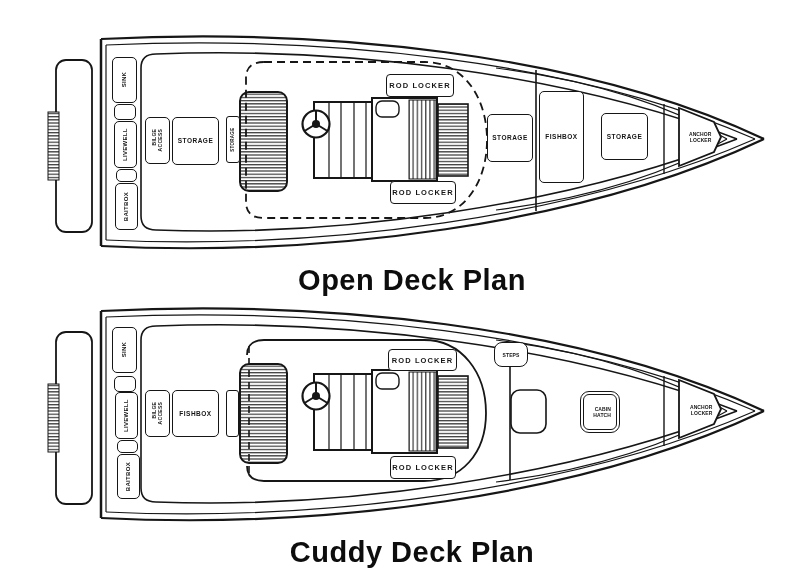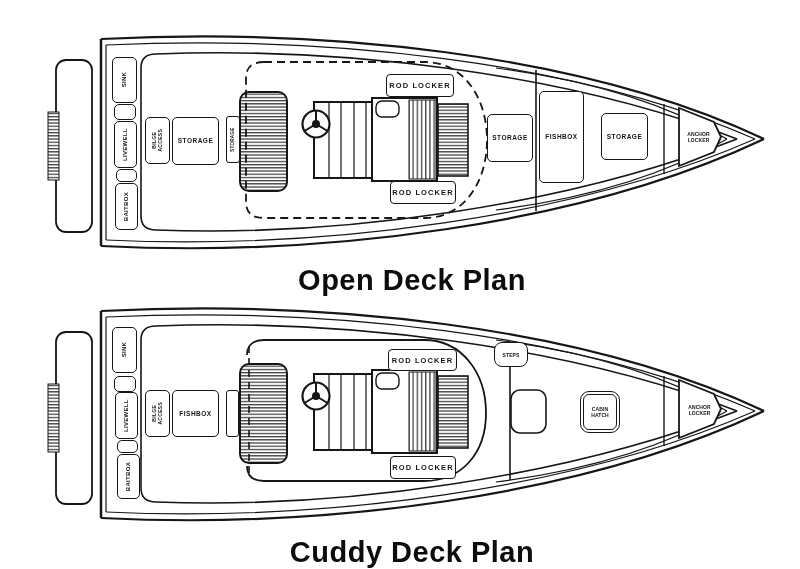--- a/index.html
+++ b/index.html
@@ -1,20 +1,20 @@
 <!DOCTYPE html>
 <html><head>
 <meta charset="utf-8">
 <style>
   html,body{margin:0;padding:0;background:#fff;}
   .canvas{position:relative;width:800px;height:569px;background:#ffffff;overflow:hidden;
           font-family:"Liberation Sans",sans-serif;color:#161616;}
   svg.art{position:absolute;left:0;top:0;}
   .lbl{position:absolute;box-sizing:border-box;border:1.5px solid #161616;border-radius:5px;
-       background:#fff;display:flex;align-items:center;justify-content:center;text-align:center;
+       background:#fff;display:flex;align-items:center;justify-content:center;text-align:right;
        font-weight:bold;font-size:6px;line-height:1.2;letter-spacing:.2px;color:#161616;}
   .vtext{transform:rotate(-90deg);white-space:nowrap;letter-spacing:.3px;}
   .vwrap{white-space:normal;width:30px;line-height:1.25;}
   .rod{font-size:7.5px;letter-spacing:1.1px;border-radius:4px;}
   .storage{font-size:6.5px;letter-spacing:.5px;}
   .tiny{font-size:5px;letter-spacing:.1px;}
   .post{font-size:4.5px;border-width:1px;border-radius:3px;}
   .noborder{border:none;background:transparent;}
   .dbl{outline:1.5px solid #161616;outline-offset:2px;border-radius:6px;}
   .wrapw{white-space:normal;width:26px;display:block;}

